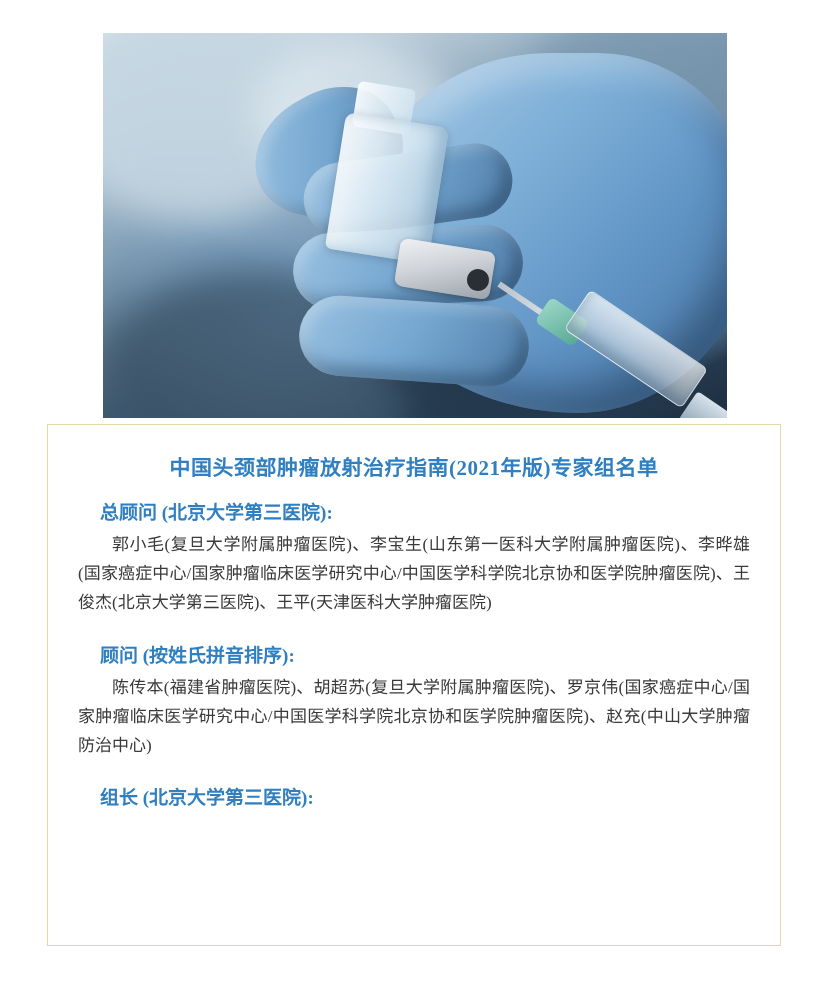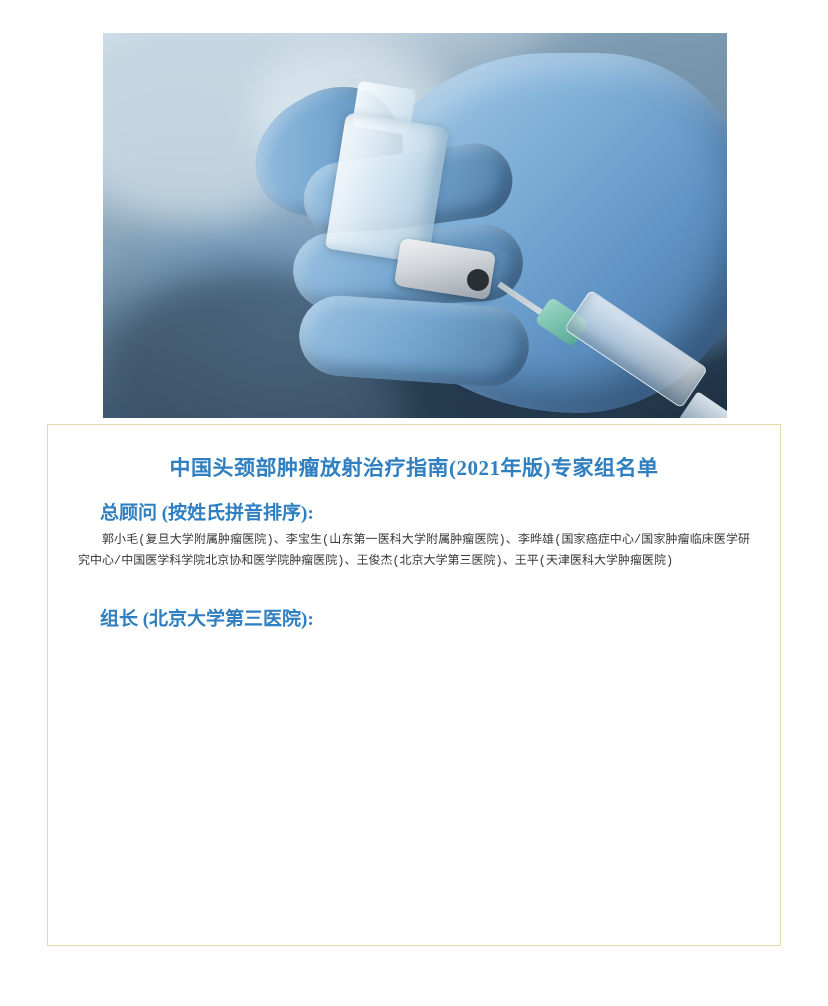--- a/index.html
+++ b/index.html
@@ -198,26 +198,26 @@
     color: #2f7fc1;
     font-weight: bold;
     font-size: 19px;
     margin: 0 0 6px 0;
     padding-left: 22px;
     font-family: "Liberation Serif", "DejaVu Serif", serif;
   }
 
   .section-body {
     color: #3a3a3a;
-    font-size: 12px;
+    font-size: 17px;
     line-height: 1.72;
     text-align: justify;
     text-indent: 2em;
     margin: 0;
-    font-family: Liberation Mono, monospace;
+    font-family: Liberation Serif, serif;
   }
 
   .gap { height: 10px; }
 </style>
 </head>
 <body>
 
 <div class="page">
 
   <div class="photo-wrap">
@@ -244,26 +244,30 @@
       <div class="syr-barrel"></div>
       <div class="syr-plunger"></div>
     </div>
   </div>
 
   <div class="panel">
 
     <div class="doc-title">中国头颈部肿瘤放射治疗指南(2021年版)专家组名单</div>
 
     <div class="section">
-      <div class="section-heading">总顾问 (按姓氏拼音排序):</div>
+      <div class="section-heading">总顾问 (北京大学第三医院):</div>
       <p class="section-body">郭小毛(复旦大学附属肿瘤医院)、李宝生(山东第一医科大学附属肿瘤医院)、李晔雄(国家癌症中心/国家肿瘤临床医学研究中心/中国医学科学院北京协和医学院肿瘤医院)、王俊杰(北京大学第三医院)、王平(天津医科大学肿瘤医院)</p>
     </div>
 
     <div class="gap"></div>
 
+    <div class="section">
+      <div class="section-heading">顾问 (按姓氏拼音排序):</div>
+      <p class="section-body">陈传本(福建省肿瘤医院)、胡超苏(复旦大学附属肿瘤医院)、罗京伟(国家癌症中心/国家肿瘤临床医学研究中心/中国医学科学院北京协和医学院肿瘤医院)、赵充(中山大学肿瘤防治中心)</p>
+    </div>
 
     <div class="gap"></div>
 
     <div class="section">
       <div class="section-heading">组长 (北京大学第三医院):</div>
     </div>
 
   </div>
 </div>
 

